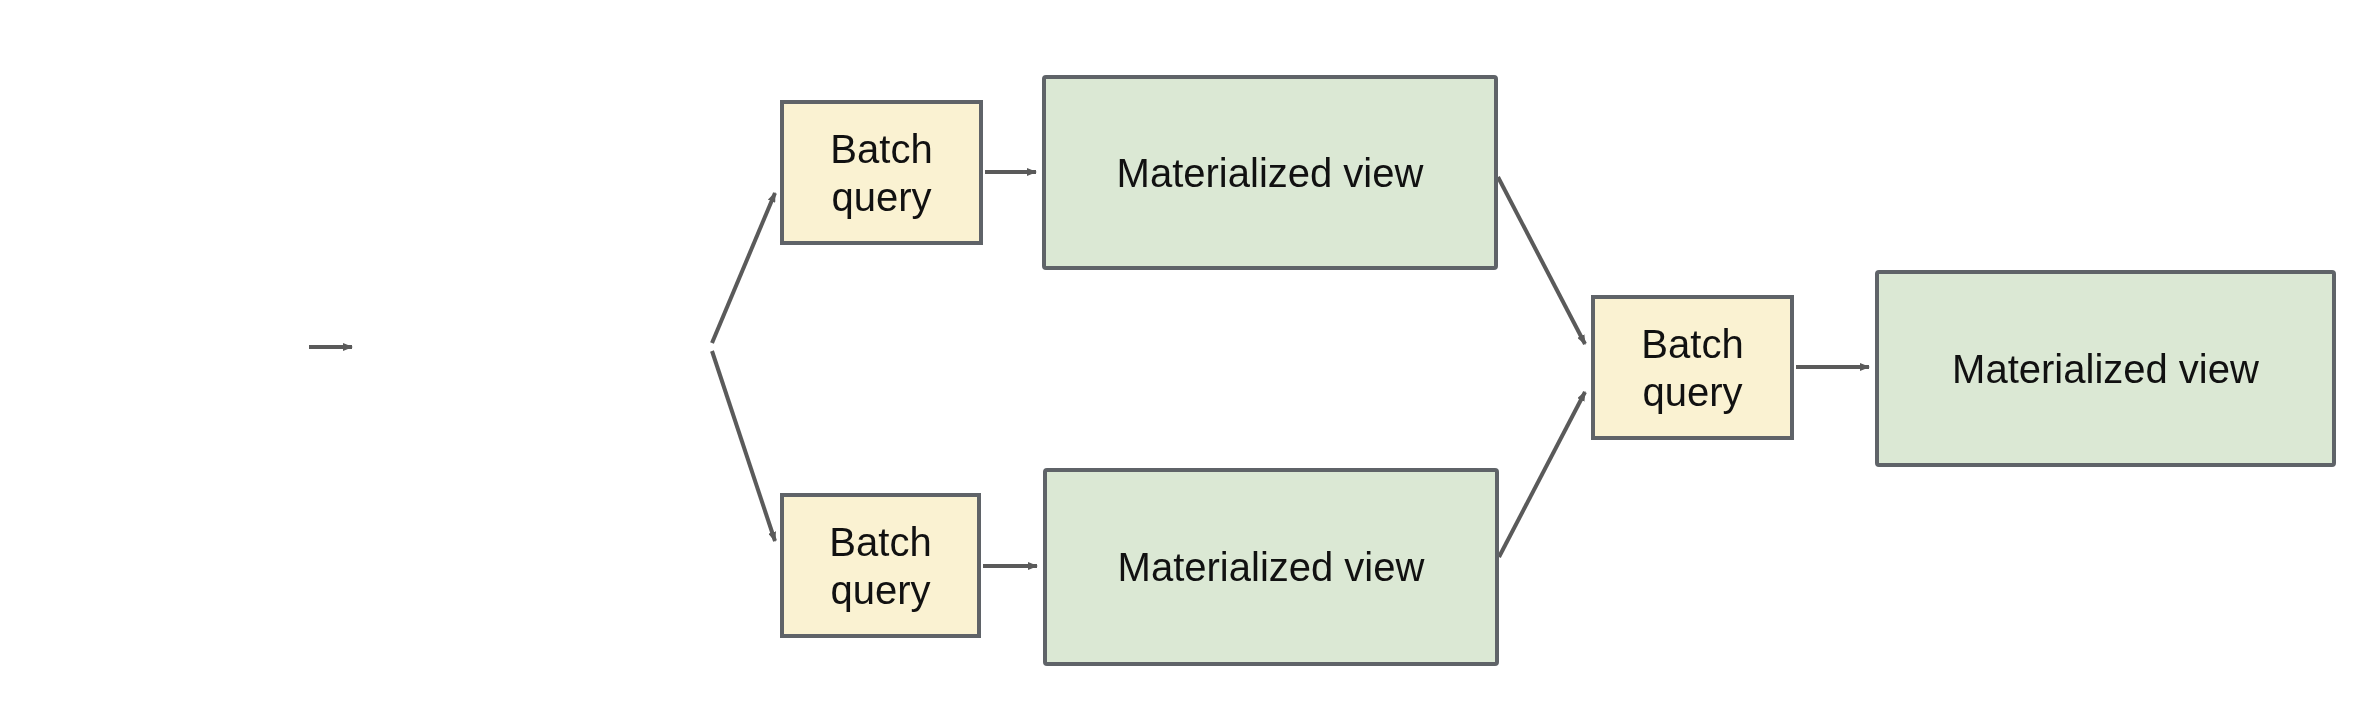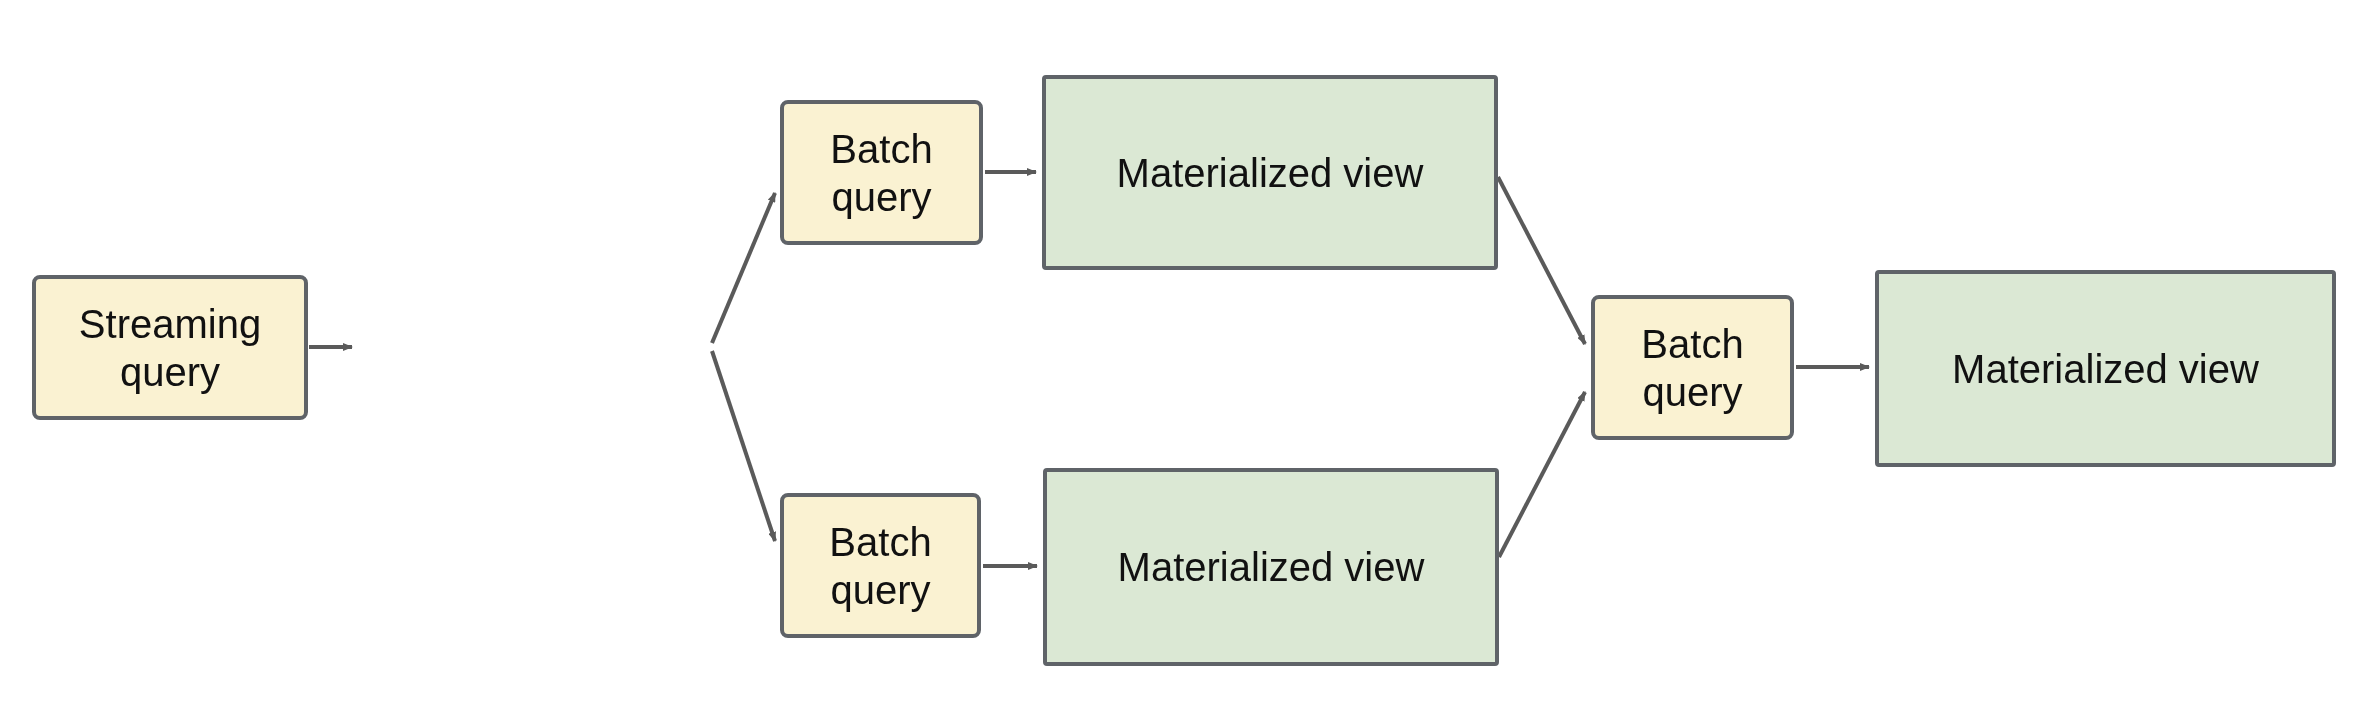--- a/index.html
+++ b/index.html
@@ -34,21 +34,21 @@
     display: flex;
     align-items: center;
     justify-content: center;
     text-align: center;
     color: var(--text);
     font-size: 40px;
     line-height: 1.2;
     border: 4px solid var(--border);
     padding: 6px 14px;
   }
-  .node.query  { background: var(--query-fill); border-radius: 8px; }
+  .node.query  { background: var(--query-fill); border-radius: 0; }
   .node.view   { background: var(--view-fill);  border-radius: 4px; }
 
   
   .n-streaming        { left: 32px;   top: 275px; width: 276px; height: 145px; }
   .n-table            { left: 360px;  top: 249px; width: 351px; height: 197px; }
   .n-batch-top        { left: 780px;  top: 100px; width: 203px; height: 145px; }
   .n-mv-top           { left: 1042px; top: 75px;  width: 456px; height: 195px; }
   .n-batch-bottom     { left: 780px;  top: 493px; width: 201px; height: 145px; }
   .n-mv-bottom        { left: 1043px; top: 468px; width: 456px; height: 198px; }
   .n-batch-center     { left: 1591px; top: 295px; width: 203px; height: 145px; }
@@ -70,23 +70,20 @@
       <line x1="712" y1="343" x2="775" y2="193" marker-end="url(#arrowhead)"></line>
       <line x1="712" y1="351" x2="775" y2="541" marker-end="url(#arrowhead)"></line>
       <line x1="985" y1="172" x2="1036" y2="172" marker-end="url(#arrowhead)"></line>
       <line x1="983" y1="566" x2="1037" y2="566" marker-end="url(#arrowhead)"></line>
       <line x1="1498" y1="177" x2="1585" y2="344" marker-end="url(#arrowhead)"></line>
       <line x1="1499" y1="557" x2="1585" y2="392" marker-end="url(#arrowhead)"></line>
       <line x1="1796" y1="367" x2="1869" y2="367" marker-end="url(#arrowhead)"></line>
     </g>
   </svg>
 
-  <div class="node query n-streaming">
-    <span>Streaming query</span>
-  </div>
 
 
   <div class="node query n-batch-top">
     <span>Batch query</span>
   </div>
 
   <div class="node view n-mv-top">
     <span>Materialized view</span>
   </div>
 

